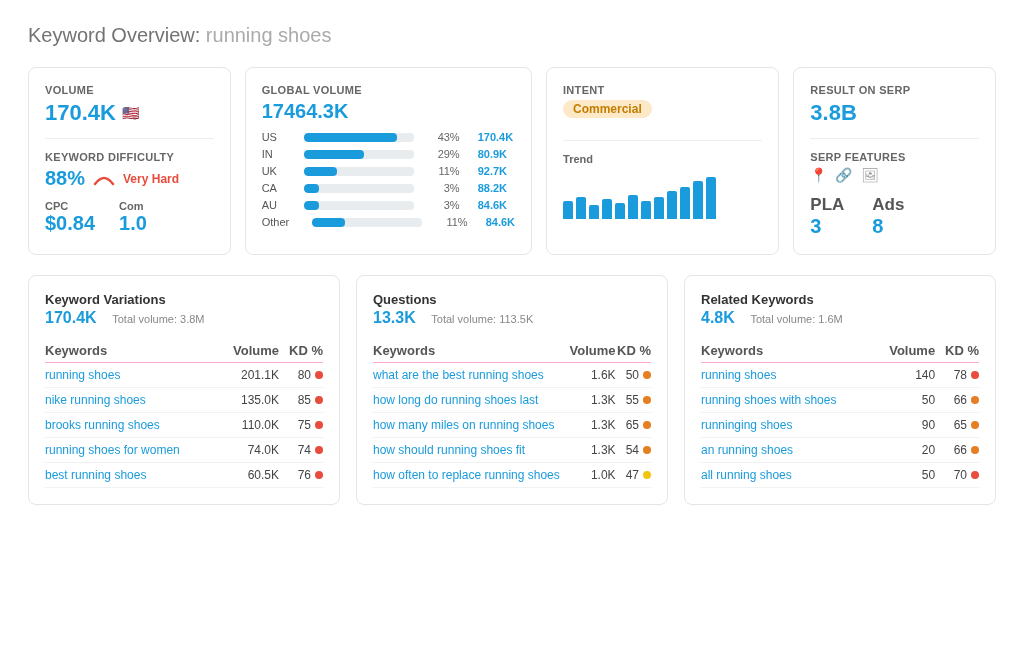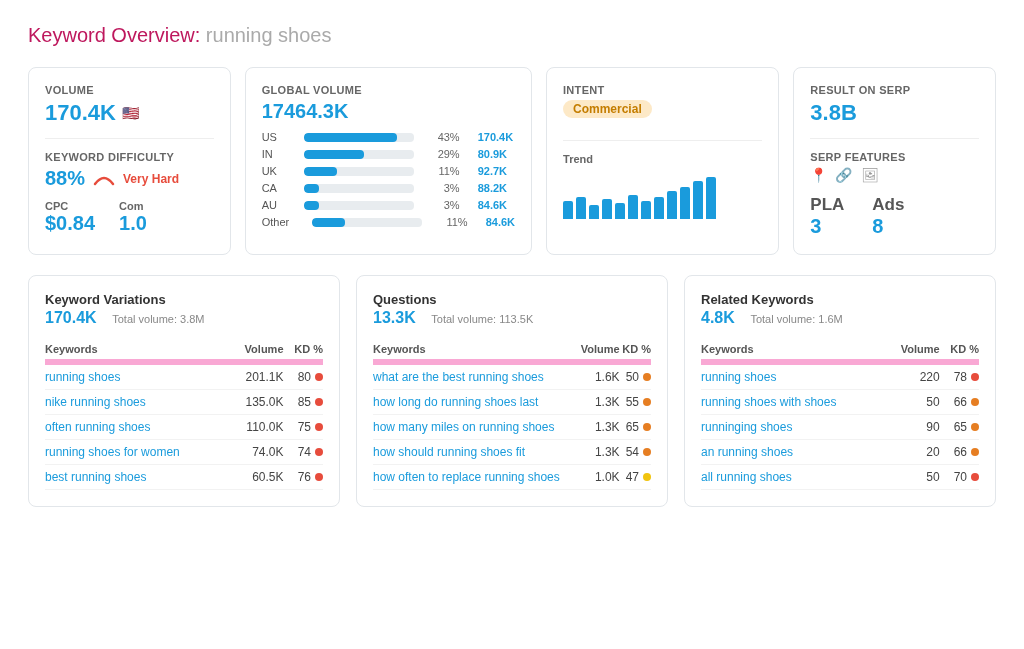--- a/index.html
+++ b/index.html
@@ -16,21 +16,21 @@
       background: #fff;
       min-height: 649px;
     }
     .page-title {
       font-size: 20px;
       font-weight: 700;
       color: #222;
       margin-bottom: 20px;
     }
     .page-title span {
-      color: #be185d;
+      color: #737373;
       font-weight: 400;
     }
 
     
     .top-cards {
       display: flex;
       gap: 14px;
       margin-bottom: 20px;
     }
     .card {
@@ -220,26 +220,26 @@
     .panel-sub {
       font-size: 11px;
       color: #888;
       margin-left: 12px;
     }
     .kw-table {
       width: 100%;
       border-collapse: collapse;
     }
     .kw-table th {
-      font-size: 11px;
+      font-size: 13px;
       font-weight: 700;
       color: #555;
       text-align: left;
       padding: 4px 0;
-      border-bottom: 6px solid #f9a8d4;
+      border-bottom: 1px solid #f9a8d4;
     }
     .kw-table th.num { text-align: right; }
     .kw-table td {
       padding: 5px 0;
       font-size: 12px;
       border-bottom: 1px solid #f2f2f2;
       vertical-align: middle;
     }
     .kw-table td.num { text-align: right; color: #444; }
     .kw-link {
@@ -422,21 +422,21 @@
         <td><a class="kw-link" href="#">running shoes</a></td>
         <td class="num">201.1K</td>
         <td class="num">80<span class="kd-dot dot-red"></span></td>
       </tr>
             <tr>
         <td><a class="kw-link" href="#">nike running shoes</a></td>
         <td class="num">135.0K</td>
         <td class="num">85<span class="kd-dot dot-red"></span></td>
       </tr>
             <tr>
-        <td><a class="kw-link" href="#">often running shoes</a></td>
+        <td><a class="kw-link" href="#">brooks running shoes</a></td>
         <td class="num">110.0K</td>
         <td class="num">75<span class="kd-dot dot-red"></span></td>
       </tr>
             <tr>
         <td><a class="kw-link" href="#">running shoes for women</a></td>
         <td class="num">74.0K</td>
         <td class="num">74<span class="kd-dot dot-red"></span></td>
       </tr>
             <tr>
         <td><a class="kw-link" href="#">best running shoes</a></td>
@@ -501,21 +501,21 @@
         <thead>
           <tr>
             <th>Keywords</th>
             <th class="num">Volume</th>
             <th class="num">KD %</th>
           </tr>
         </thead>
         <tbody id="rk-tbody">
             <tr>
         <td><a class="kw-link" href="#">running shoes</a></td>
-        <td class="num">220</td>
+        <td class="num">140</td>
         <td class="num">78<span class="kd-dot dot-red"></span></td>
       </tr>
             <tr>
         <td><a class="kw-link" href="#">running shoes with shoes</a></td>
         <td class="num">50</td>
         <td class="num">66<span class="kd-dot dot-orange"></span></td>
       </tr>
             <tr>
         <td><a class="kw-link" href="#">runninging shoes</a></td>
         <td class="num">90</td>

